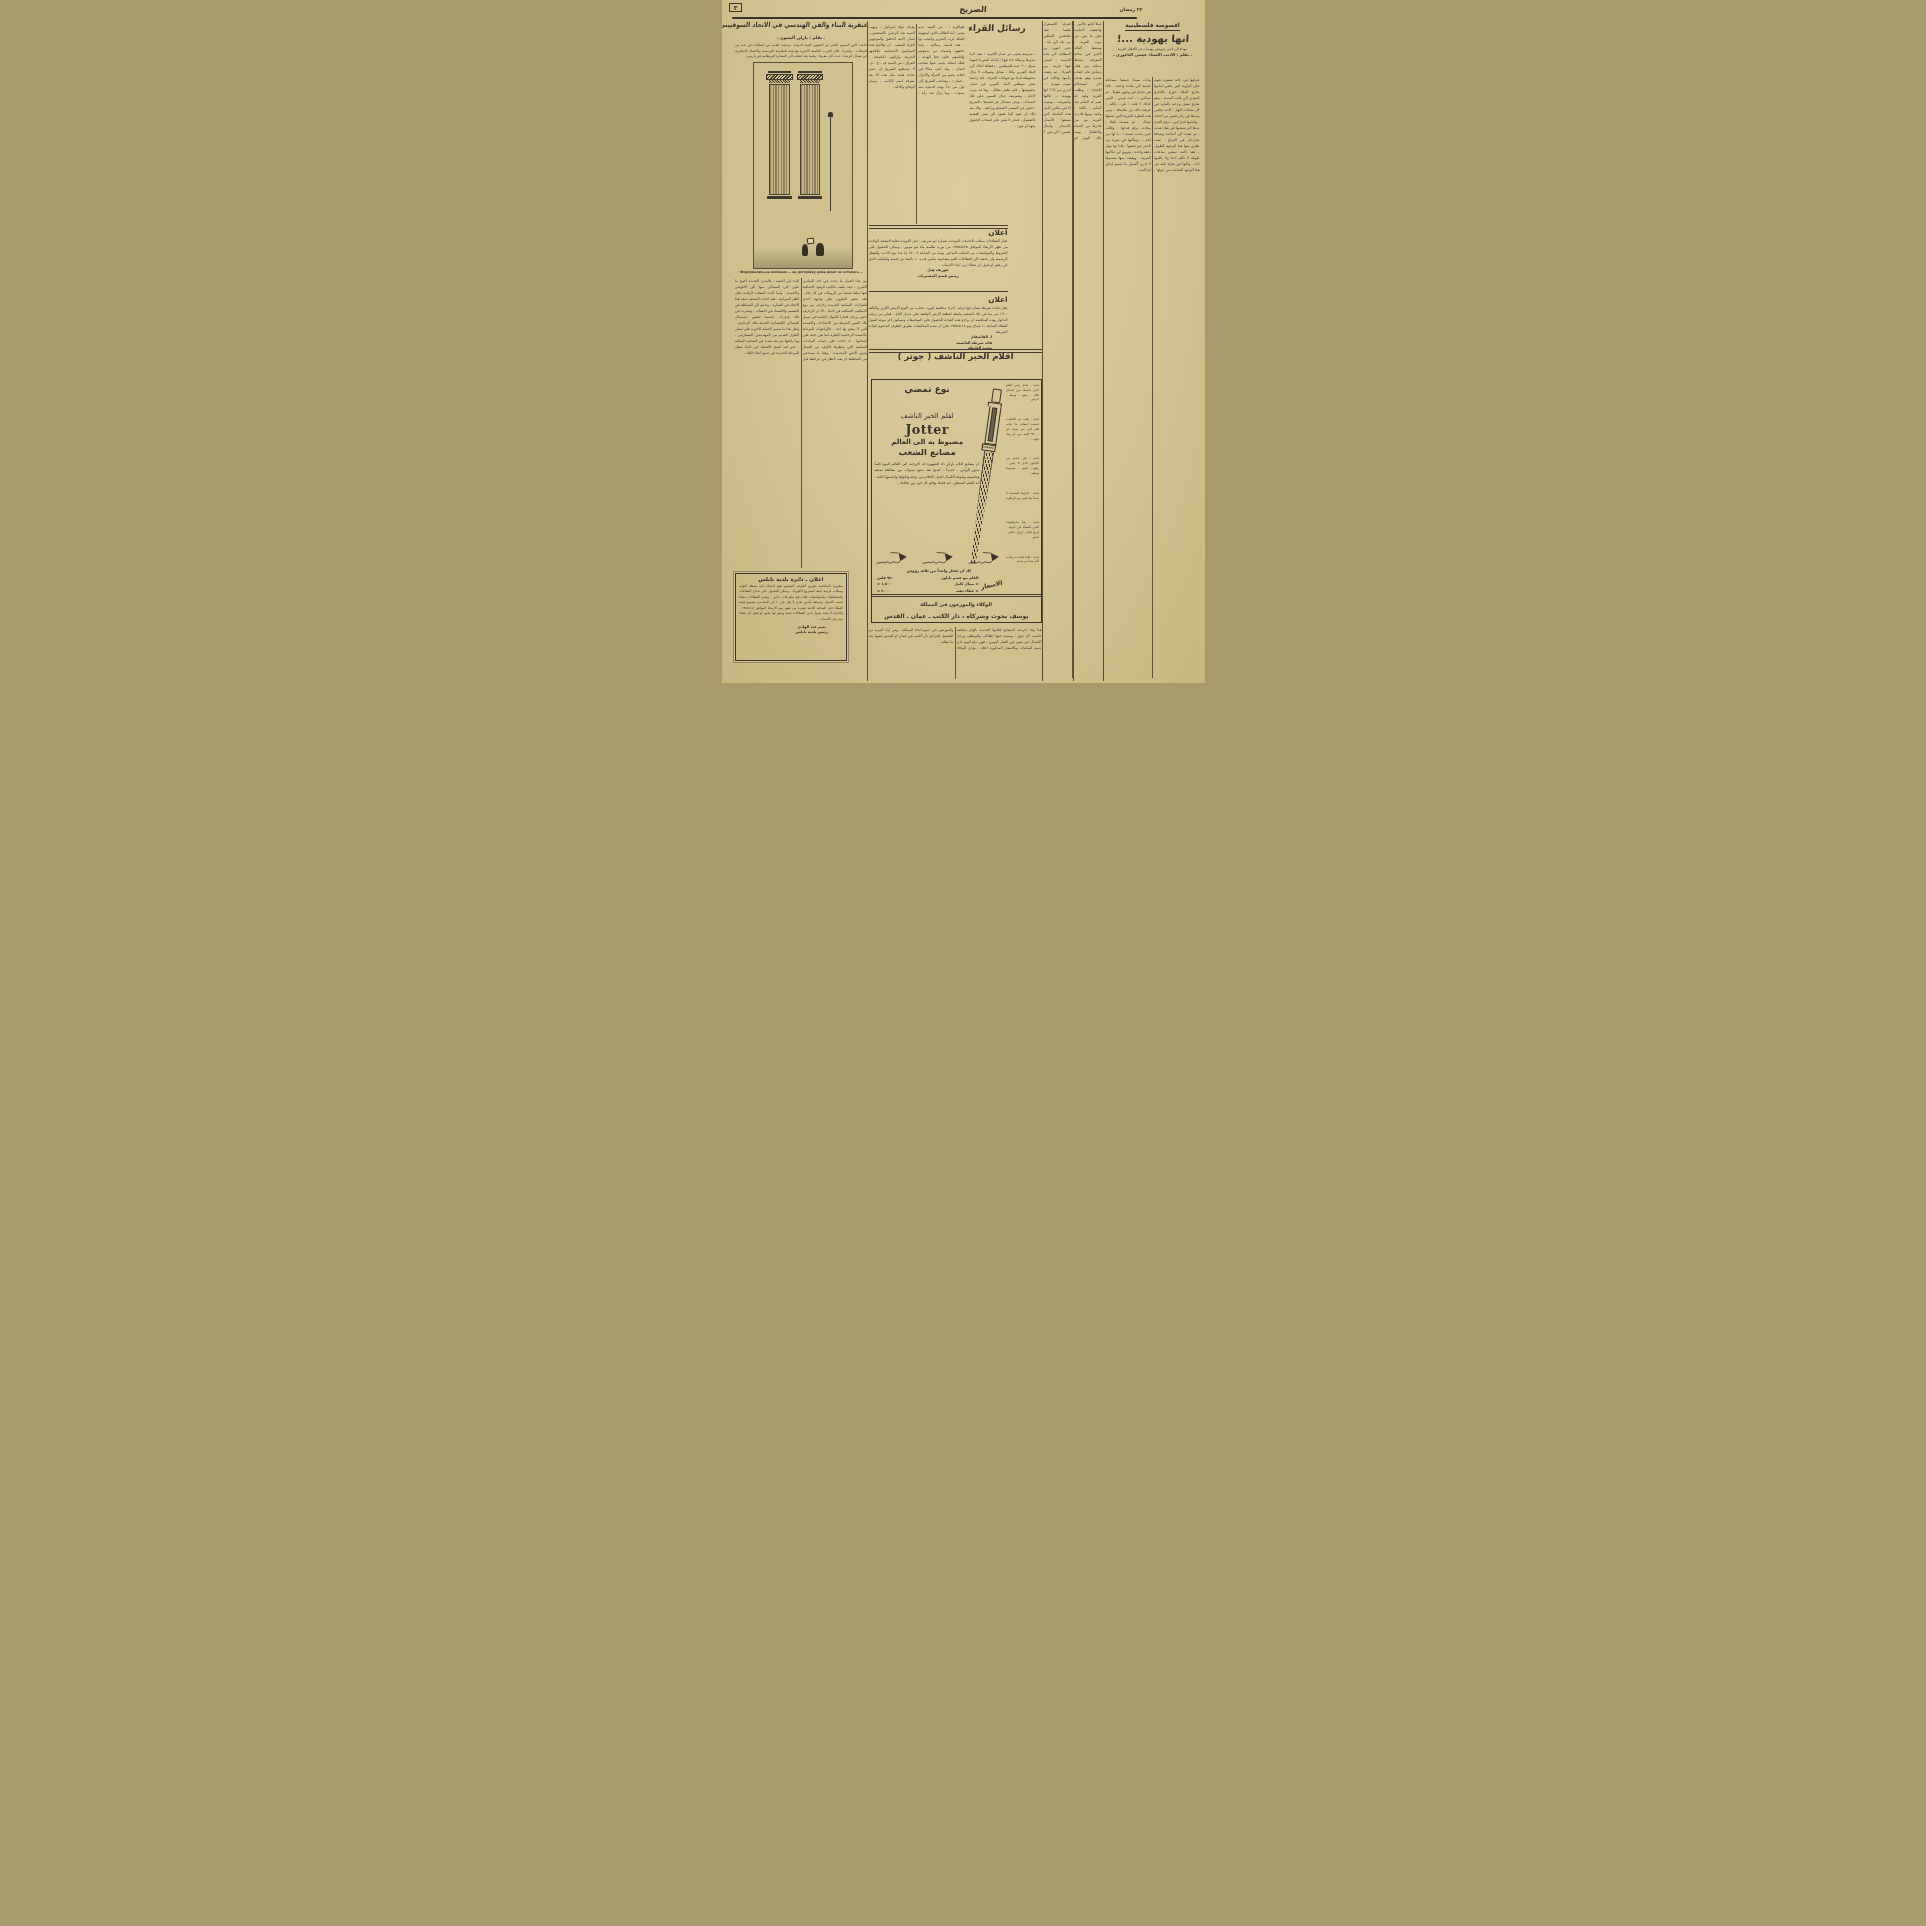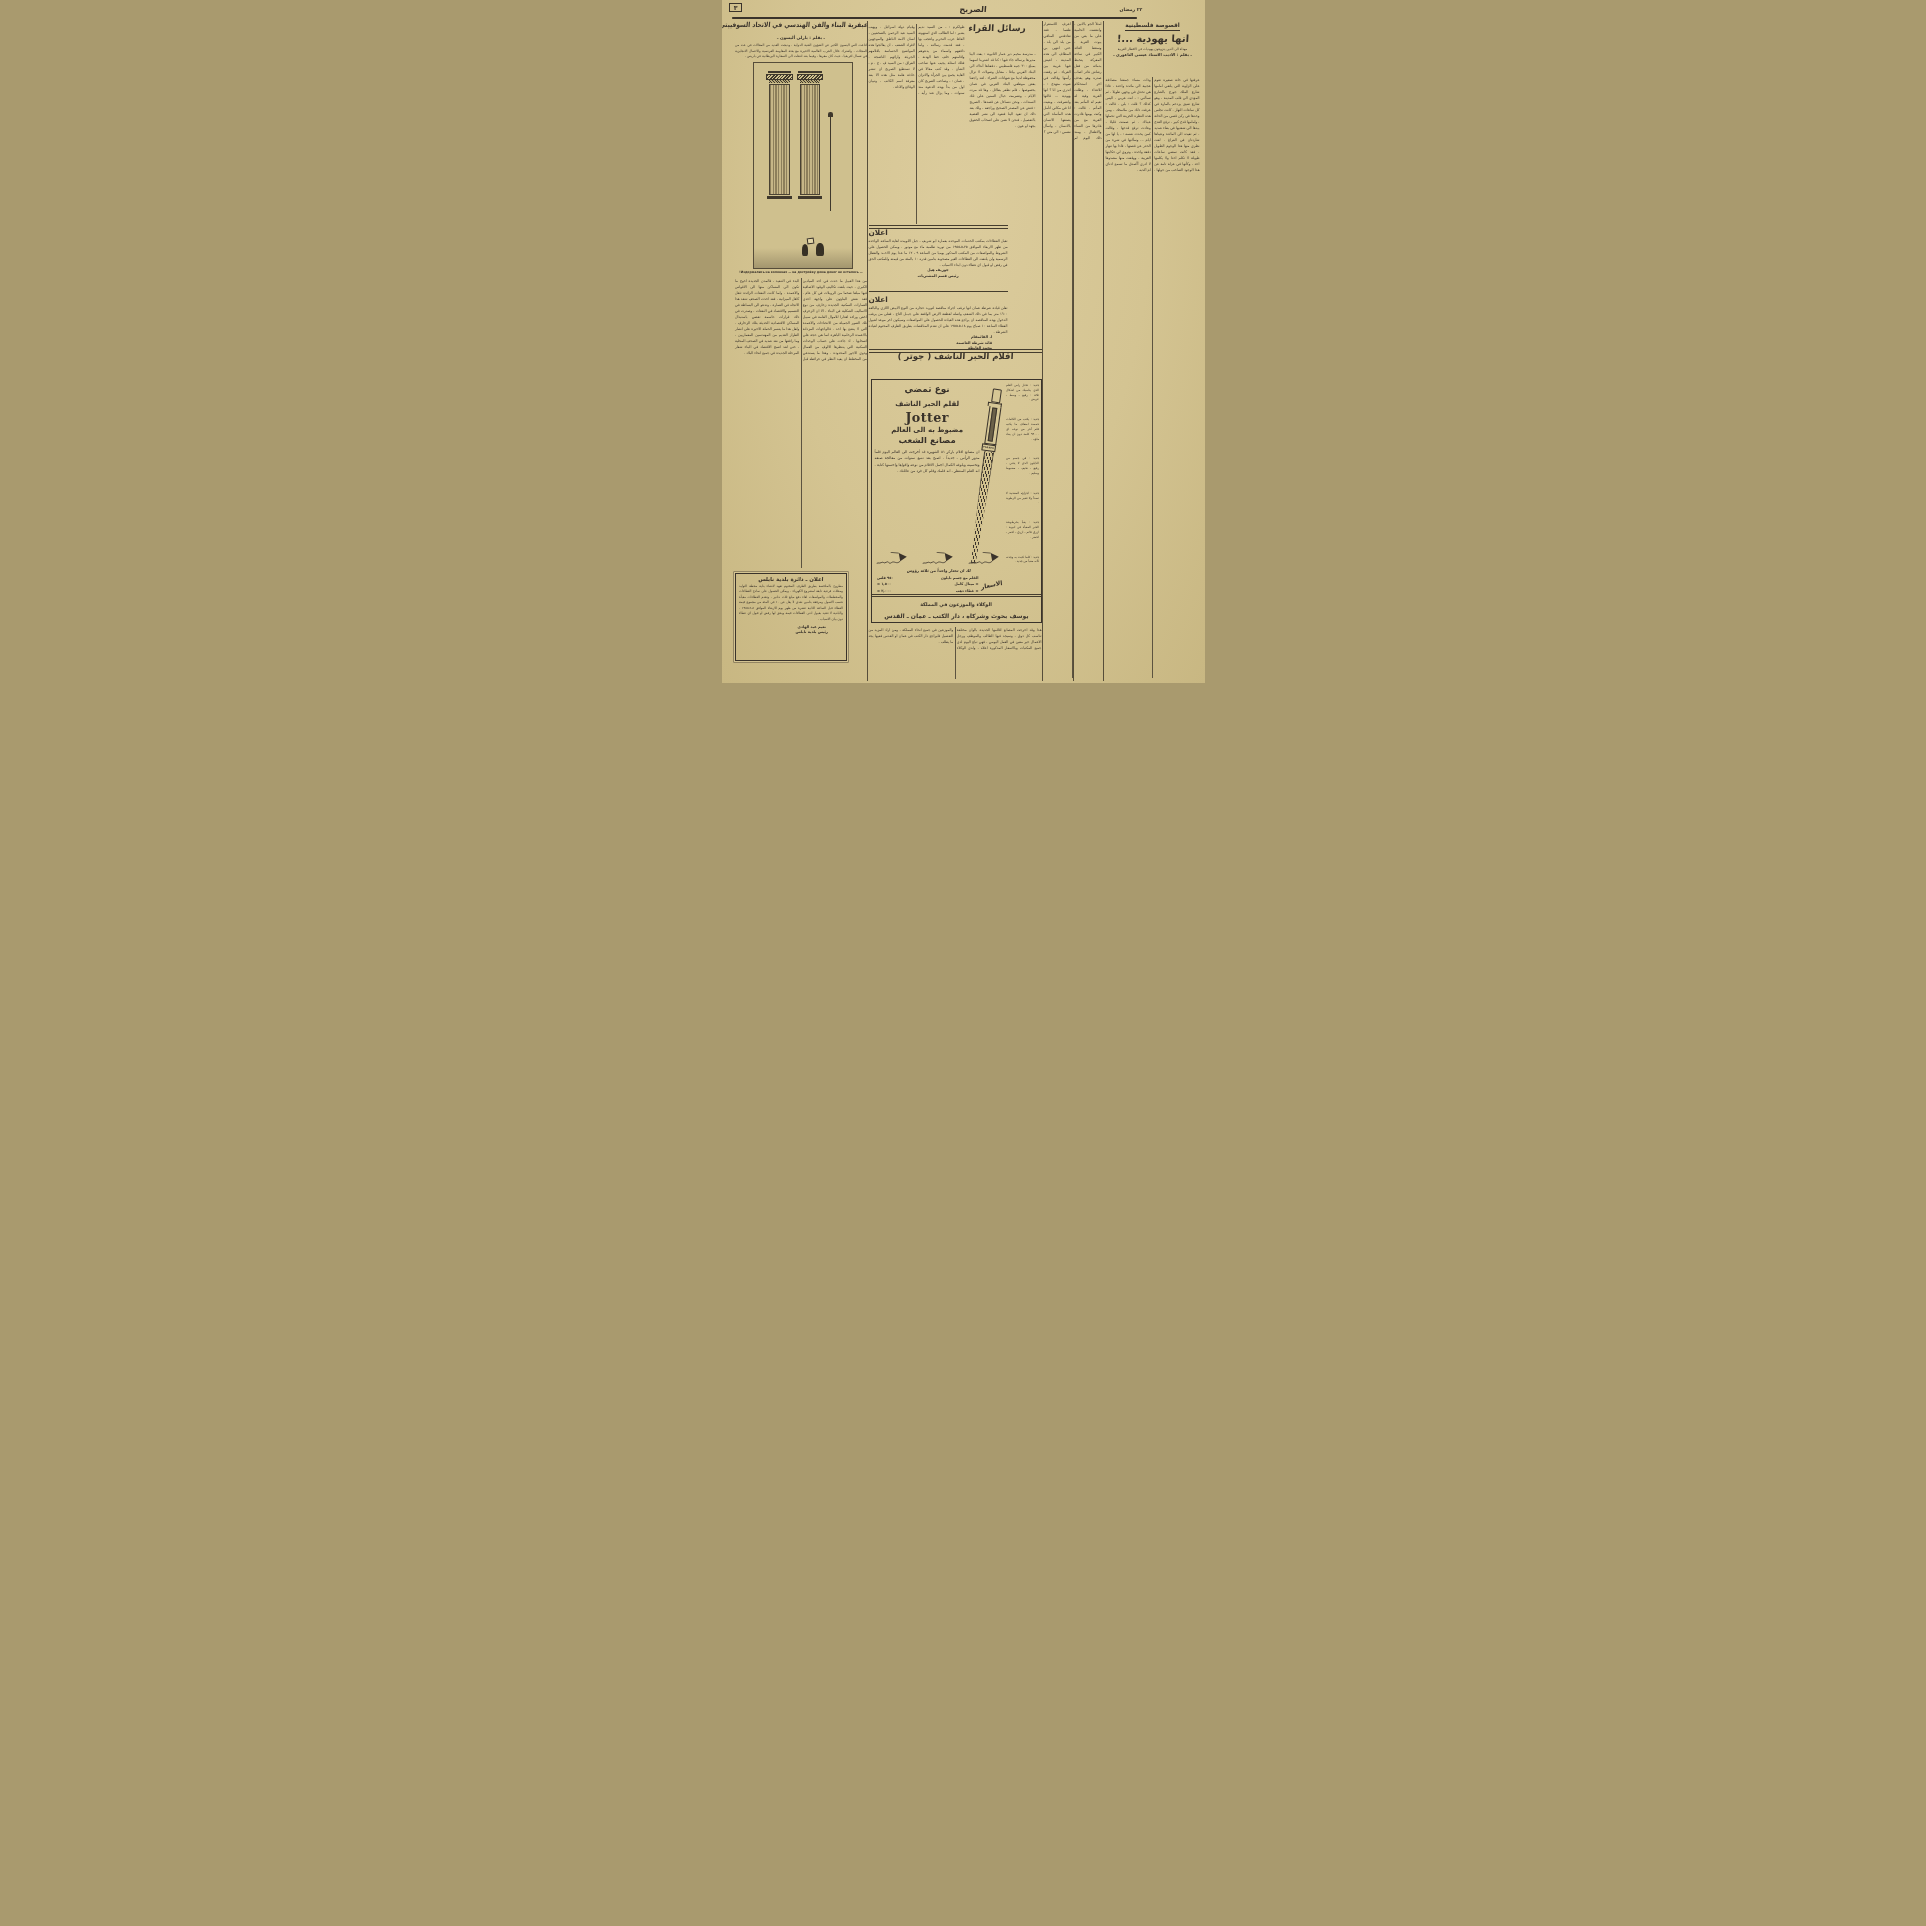--- a/index.html
+++ b/index.html
@@ -30,35 +30,35 @@
   #story-body-a{left:384px;top:77px;width:94px;height:601px;}
   #story-body-b{left:322px;top:21px;width:58px;height:657px;}
 
   
   #letters-headline{left:243px;top:23px;width:64px;font-size:8.9px;font-weight:bold;text-align:center;transform:skewX(-3deg);}
   #letters-a{left:248px;top:51px;width:66px;height:292px;}
   #letters-b{left:147px;top:24px;width:96px;height:200px;}
 
   
   .ad-box{left:147px;width:139px;}
-  .ad-title{font-size:7.3px;font-weight:bold;text-align:left;margin:0.8px 0 1.5px 0;}
+  .ad-title{font-size:7.3px;font-weight:bold;text-align:right;margin:0.8px 0 1.5px 0;}
   .ad-body{font-size:3.5px;}
   .ad-sig{text-align:center;font-size:3.7px;font-weight:bold;line-height:1.5;}
   #ad1{top:227px;height:64px;border-bottom:1.2px double #453d2e;}
   #ad2{top:294px;height:54px;}
 
   
   #jotter-rule{left:147px;top:349px;width:173px;}
   #jotter-headline{left:147px;top:351px;width:173px;font-size:8.5px;font-weight:bold;text-align:center;transform:skewX(-3deg);}
   #jotter-box{left:149px;top:379px;width:169px;height:242px;border:1.2px double #3a332b;}
   #jotter-features{position:absolute;right:1.5px;top:3.1px;width:33px;height:181px;display:flex;flex-direction:column;justify-content:space-between;border-right:0;}
   #jotter-features p{margin:0;font-size:3px;line-height:1.6;text-align:justify;}
   #jotter-main{position:absolute;left:3.1px;top:3.9px;width:105px;text-align:center;}
   .jot-l1{font-size:8.9px;font-weight:bold;}
-  .jot-l2{font-size:7px;font-weight:bold;margin-top:6px;}
+  .jot-l2{font-size:7px;font-weight:normal;margin-top:18px;}
   .jot-brand{font-size:12.7px;font-weight:bold;letter-spacing:0.4px;margin:2.3px 0 0.8px 0;font-family:"DejaVu Serif",serif;}
   .jot-l3{font-size:7px;font-weight:bold;}
   .jot-l4{font-size:8.5px;font-weight:bold;margin-top:0.8px;}
   #jotter-paragraph{margin-top:3.9px;font-size:3.7px;text-align:justify;line-height:1.75;}
   #pen{position:absolute;right:37px;top:8.5px;width:11.6px;height:178px;transform:rotate(8deg);transform-origin:top center;}
   .pen-captop{width:7px;height:11.6px;margin:0 auto;border:0.8px solid #3a332b;border-radius:1.2px;background:#d6c795;}
   .pen-shoulder{width:11.6px;height:3.9px;border:0.8px solid #3a332b;border-bottom:none;background:#d6c795;}
   .pen-capbody{width:10px;height:37px;margin:0 auto;border:0.8px solid #3a332b;border-top:none;background:#d6c795;position:relative;}
   .pen-clip{position:absolute;left:2.7px;top:0.8px;width:2.7px;height:32px;background:#6b6149;border:0.4px solid #3a332b;}
   .pen-band{width:11.6px;height:5px;border:0.8px solid #3a332b;background:#d6c795;font-size:2.2px;text-align:center;line-height:5px;letter-spacing:0.2px;font-weight:bold;}

